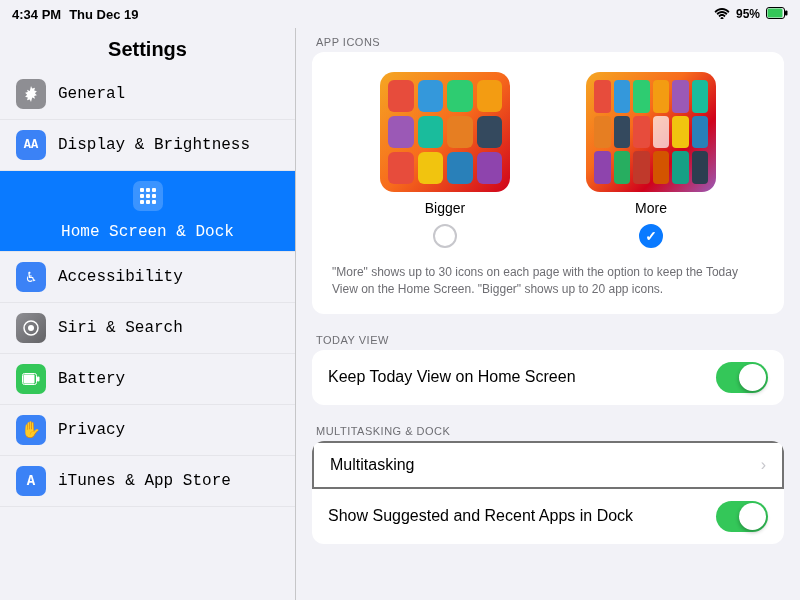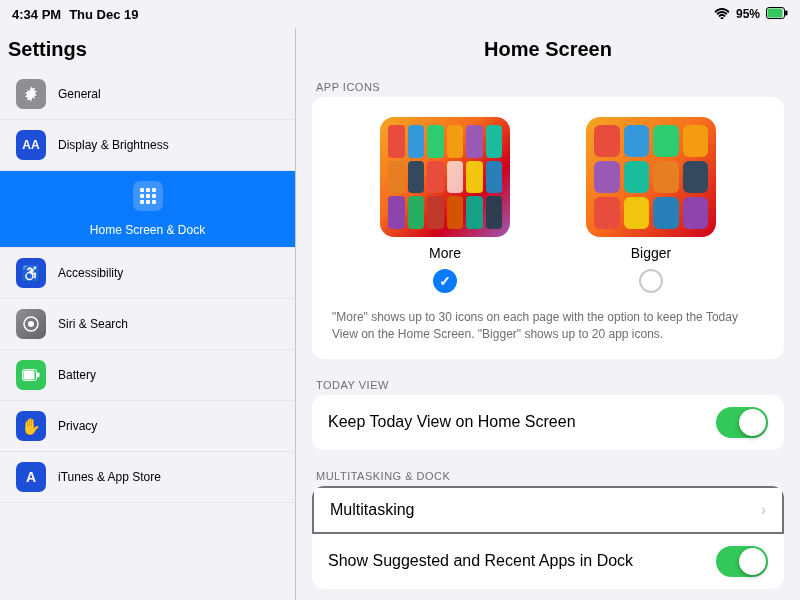--- a/index.html
+++ b/index.html
@@ -37,24 +37,24 @@
 
     
     .sidebar {
       width: 296px;
       background: #f2f2f7;
       flex-shrink: 0;
       overflow-y: auto;
       border-right: 1px solid #c6c6c8;
     }
     .sidebar-title {
-      text-align: left;
+      text-align: center;
       font-size: 20px;
       font-weight: 700;
-      padding: 10px 8px 8px;
+      padding: 10px 16px 8px;
       color: #000;
     }
     .sidebar-item {
       display: flex;
       align-items: center;
       padding: 10px 16px;
       gap: 12px;
       cursor: pointer;
       border-bottom: 1px solid #e5e5ea;
       min-height: 48px;
@@ -68,22 +68,23 @@
       width: 30px;
       height: 30px;
       border-radius: 7px;
       display: flex;
       align-items: center;
       justify-content: center;
       flex-shrink: 0;
       font-size: 16px;
     }
     .sidebar-label {
-      font-size: 12px;
+      font-size: 16px;
       color: #000;
+      font-family: Liberation Mono, monospace;
     }
 
     
     .content {
       flex: 1;
       background: #f2f2f7;
       overflow-y: auto;
       padding: 0;
     }
     .content-title {
@@ -202,21 +203,21 @@
       box-shadow: 0 2px 4px rgba(0,0,0,0.3);
     }
     .chevron {
       color: #c7c7cc;
       font-size: 16px;
     }
 
     
     .icon-gray { background: #8e8e93; }
     .icon-gray2 { background: #636366; }
-    .icon-blue { background: #1d4ed8; }
+    .icon-blue { background: #3b82f6; font-family: Liberation Mono, monospace; }
     .icon-green { background: #34c759; }
   </style>
 </head>
 <body>
 
 <div class="status-bar">
   <div class="status-bar-left">
     <span>4:34 PM</span>
     <span>Thu Dec 19</span>
   </div>
@@ -312,25 +313,48 @@
     </div>
 
     <div class="sidebar-item">
       <div class="sidebar-icon icon-blue" style="color:white; font-size:14px; font-weight:700; display:flex; align-items:center; justify-content:center;">A</div>
       <span class="sidebar-label">iTunes &amp; App Store</span>
     </div>
 
   </div>
 
   <div class="content">
-    <div class="content-title">Home Screen</div>
 
     <div class="section-label">APP ICONS</div>
     <div class="card">
       <div class="icons-picker">
+
+        <div class="icon-option">
+          <div class="icon-preview">
+            <div class="icon-preview-bg" style="background: linear-gradient(135deg, #f5a623 0%, #f76b1c 50%, #d0021b 100%);">
+
+              <div style="display:grid; grid-template-columns: repeat(4,1fr); gap:4px; padding:8px; height:100%;">
+                <div style="background:#e74c3c; border-radius:6px;"></div>
+                <div style="background:#3498db; border-radius:6px;"></div>
+                <div style="background:#2ecc71; border-radius:6px;"></div>
+                <div style="background:#f39c12; border-radius:6px;"></div>
+                <div style="background:#9b59b6; border-radius:6px;"></div>
+                <div style="background:#1abc9c; border-radius:6px;"></div>
+                <div style="background:#e67e22; border-radius:6px;"></div>
+                <div style="background:#34495e; border-radius:6px;"></div>
+                <div style="background:#e74c3c; border-radius:6px;"></div>
+                <div style="background:#f1c40f; border-radius:6px;"></div>
+                <div style="background:#2980b9; border-radius:6px;"></div>
+                <div style="background:#8e44ad; border-radius:6px;"></div>
+              </div>
+            </div>
+          </div>
+          <span class="icon-label">Bigger</span>
+          <div class="radio-circle"></div>
+        </div>
 
         <div class="icon-option">
           <div class="icon-preview">
             <div class="icon-preview-bg">
 
               <div style="display:grid; grid-template-columns: repeat(6,1fr); gap:3px; padding:8px; height:100%;">
                 <div style="background:#e74c3c; border-radius:4px;"></div>
                 <div style="background:#3498db; border-radius:4px;"></div>
                 <div style="background:#2ecc71; border-radius:4px;"></div>
                 <div style="background:#f39c12; border-radius:4px;"></div>
@@ -347,44 +371,20 @@
                 <div style="background:#c0392b; border-radius:4px;"></div>
                 <div style="background:#d35400; border-radius:4px;"></div>
                 <div style="background:#16a085; border-radius:4px;"></div>
                 <div style="background:#2c3e50; border-radius:4px;"></div>
               </div>
             </div>
           </div>
           <span class="icon-label">More</span>
           <div class="radio-circle selected"></div>
         </div>
-
-        <div class="icon-option">
-          <div class="icon-preview">
-            <div class="icon-preview-bg" style="background: linear-gradient(135deg, #f5a623 0%, #f76b1c 50%, #d0021b 100%);">
-
-              <div style="display:grid; grid-template-columns: repeat(4,1fr); gap:4px; padding:8px; height:100%;">
-                <div style="background:#e74c3c; border-radius:6px;"></div>
-                <div style="background:#3498db; border-radius:6px;"></div>
-                <div style="background:#2ecc71; border-radius:6px;"></div>
-                <div style="background:#f39c12; border-radius:6px;"></div>
-                <div style="background:#9b59b6; border-radius:6px;"></div>
-                <div style="background:#1abc9c; border-radius:6px;"></div>
-                <div style="background:#e67e22; border-radius:6px;"></div>
-                <div style="background:#34495e; border-radius:6px;"></div>
-                <div style="background:#e74c3c; border-radius:6px;"></div>
-                <div style="background:#f1c40f; border-radius:6px;"></div>
-                <div style="background:#2980b9; border-radius:6px;"></div>
-                <div style="background:#8e44ad; border-radius:6px;"></div>
-              </div>
-            </div>
-          </div>
-          <span class="icon-label">Bigger</span>
-          <div class="radio-circle"></div>
-        </div>
       </div>
       <p class="icons-description">"More" shows up to 30 icons on each page with the option to keep the Today View on the Home Screen. "Bigger" shows up to 20 app icons.</p>
     </div>
 
     <div class="section-label">TODAY VIEW</div>
     <div class="card">
       <div class="setting-row">
         <span class="setting-row-label">Keep Today View on Home Screen</span>
         <div class="toggle"></div>
       </div>

